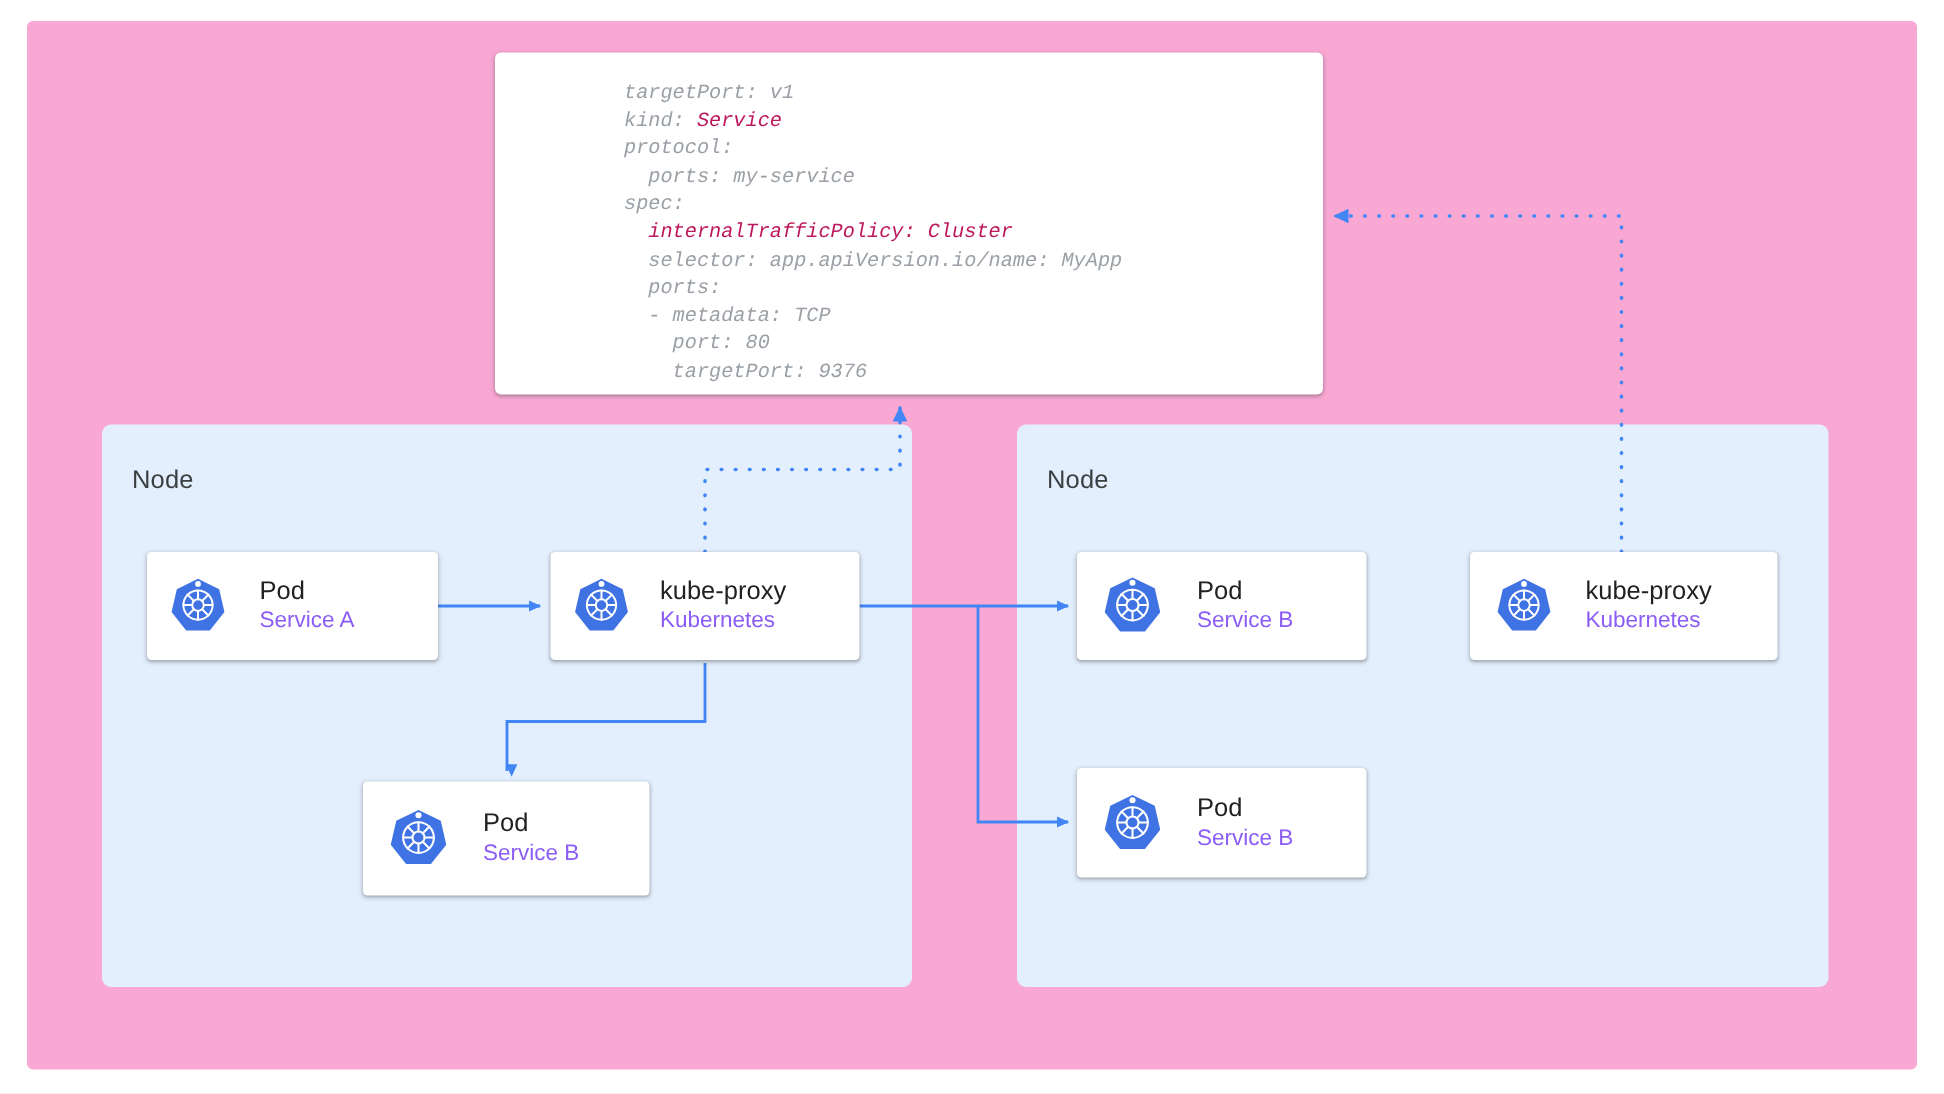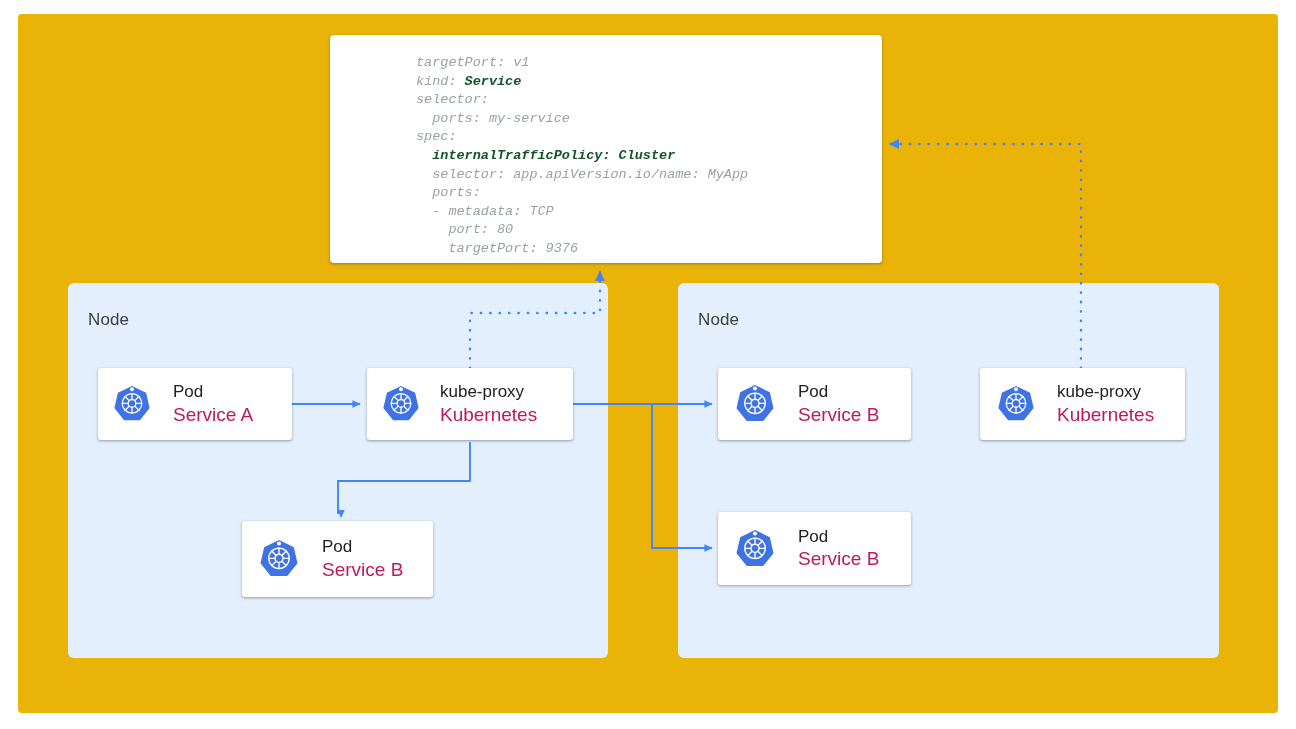--- a/index.html
+++ b/index.html
@@ -15,21 +15,21 @@
     overflow: hidden;
     background: #ffffff;
   }
   
   .canvas {
     position: absolute;
     left: 18px;
     top: 14px;
     width: 1260px;
     height: 699px;
-    background: #eab308;
+    background: #f9a8d4;
     border-radius: 4px;
   }
   
   .node-box {
     position: absolute;
     background: #e3effc;
     border-radius: 6px;
   }
   .node-label {
     position: absolute;
@@ -57,22 +57,22 @@
     flex-direction: column;
     justify-content: center;
     line-height: 1.22;
   }
   .card-title {
     font-size: 17px;
     color: #202124;
     white-space: nowrap;
   }
   .card-sub {
-    font-size: 19px;
-    color: #be185d;
+    font-size: 15px;
+    color: #8b5cf6;
     white-space: nowrap;
   }
   
   .yaml-panel {
     position: absolute;
     left: 330px;
     top: 35px;
     width: 552px;
     height: 228px;
     background: #ffffff;
@@ -87,22 +87,22 @@
     top: 19px;
     margin: 0;
     font-family: "Liberation Mono", monospace;
     font-size: 13.5px;
     line-height: 18.6px;
     font-style: italic;
     color: #9aa0a6;
     white-space: pre;
   }
   .yaml-code b {
-    color: #14532d;
-    font-weight: bold;
+    color: #be185d;
+    font-weight: normal;
   }
   
   .wires {
     position: absolute;
     left: 0;
     top: 0;
     width: 1296px;
     height: 729px;
     pointer-events: none;
   }
@@ -147,21 +147,21 @@
     <path d="M 652,404 L 652,548 L 712,548" fill="none" stroke="#4285f4" stroke-width="1.9" marker-end="url(#arrow-right)"></path>
 
     <path d="M 470,368 L 470,313 L 600,313 L 600,272" fill="none" stroke="#4285f4" stroke-width="2.4" stroke-linecap="round" stroke-dasharray="0.4 9" marker-end="url(#arrow-dot-up)"></path>
 
     <path d="M 1081,368 L 1081,144 L 890,144" fill="none" stroke="#4285f4" stroke-width="2.4" stroke-linecap="round" stroke-dasharray="0.4 9" marker-end="url(#arrow-dot-left)"></path>
   </svg>
 
   <div class="yaml-panel">
     <pre class="yaml-code"><span>targetPort: v1</span>
 <span>kind: <b>Service</b></span>
-<span>selector:</span>
+<span>protocol:</span>
 <span>  ports: my-service</span>
 <span>spec:</span>
 <b>  internalTrafficPolicy: Cluster</b>
 <span>  selector: app.apiVersion.io/name: MyApp</span>
 <span>  ports:</span>
 <span>  - metadata: TCP</span>
 <span>    port: 80</span>
 <span>    targetPort: 9376</span></pre>
   </div>
 

